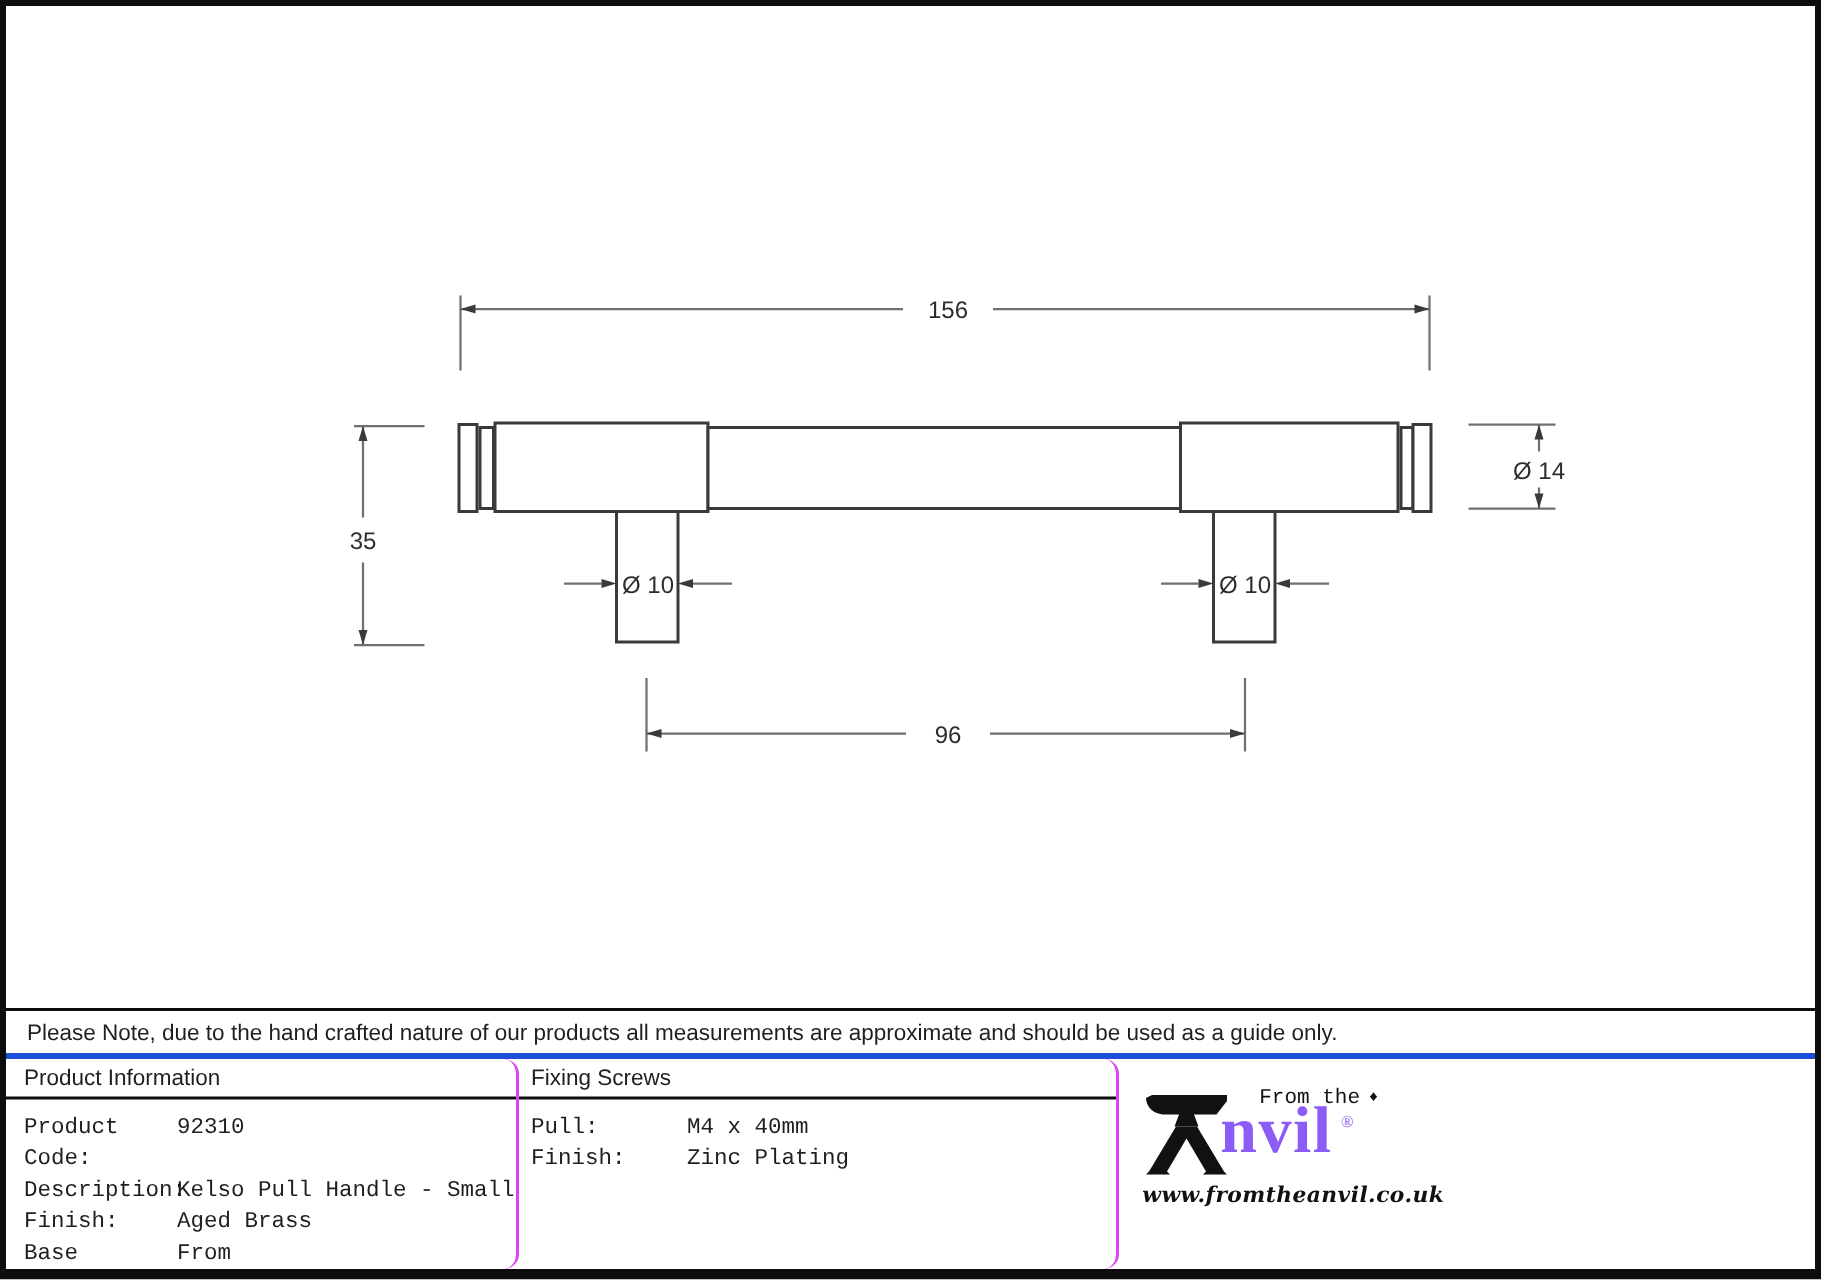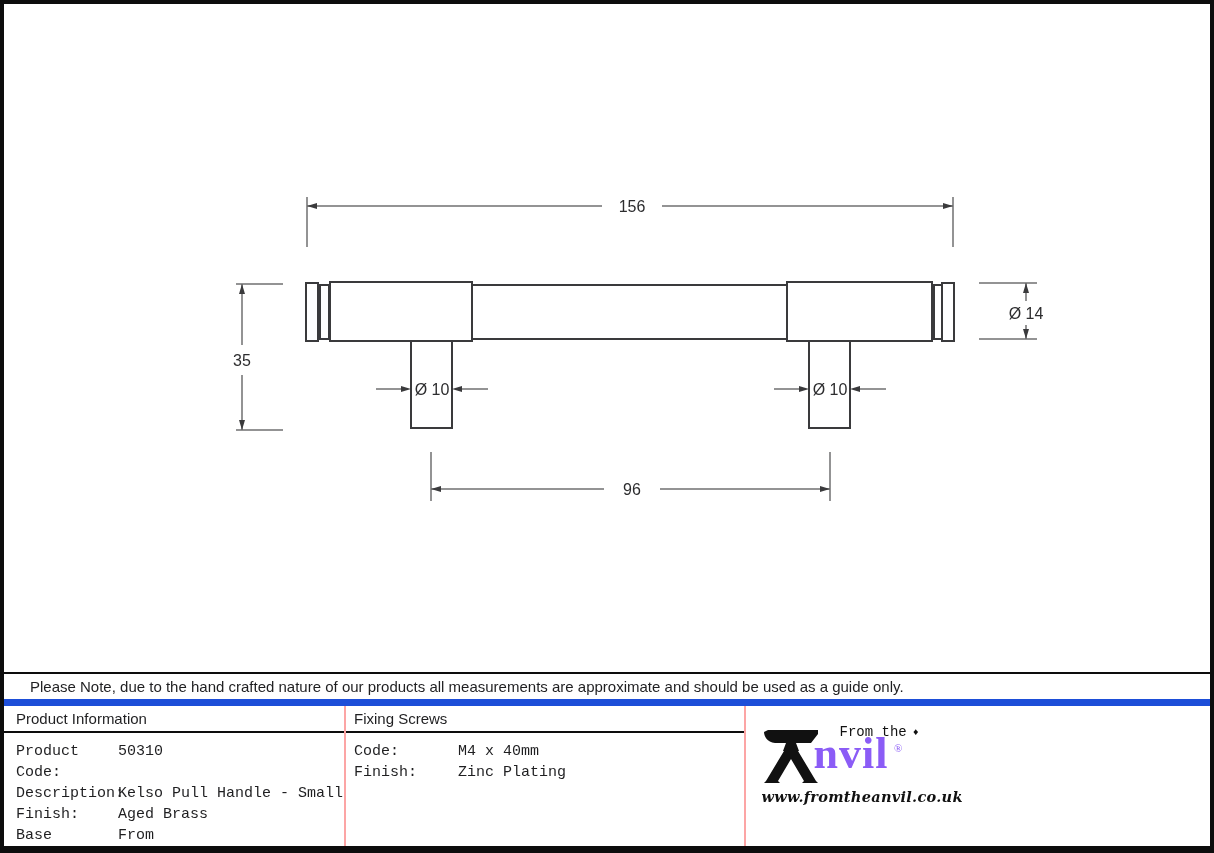--- a/index.html
+++ b/index.html
@@ -15,27 +15,27 @@
     overflow:hidden;
   }
   .drawing-svg{position:absolute;left:0;top:0;}
   .dim-text{font-family:"Liberation Sans", sans-serif;font-size:16px;fill:#2d2d2f;}
   .bottom-section{
     position:absolute;left:0;top:668px;width:1206px;height:174px;
     box-sizing:border-box;border-top:2px solid #0d0d0d;
   }
   .note-row{
     box-sizing:border-box;height:32px;width:100%;
-    border-bottom:7px solid #1d4ed8;
+    border-bottom:4px solid #1d4ed8;
     display:flex;align-items:center;
-    padding-left:26px;font-size:15px;
+    padding-left:14px;font-size:15px;
   }
   .cols{display:flex;height:140px;}
   .col{box-sizing:border-box;height:100%;}
-  .col-border{border-right:2px solid #fca5a5;}
+  .col-border{border-right:2px solid #d946ef;border-radius:10px;}
   .col-product{width:342px;}
   .col-pack{width:325px;}
   .col-fixing{width:400px;}
   .col-logo{width:203px;display:flex;justify-content:center;}
   .col-header{
     box-sizing:border-box;height:27px;
     border-bottom:2px solid #0d0d0d;
     display:flex;align-items:center;
     font-size:15px;
   }
@@ -160,21 +160,21 @@
       <span>Please Note, due to the hand crafted nature of our products all measurements are approximate and should be used as a guide only.</span>
     </div>
 
     <div class="cols">
 
       <div class="col col-product col-border">
         <div class="col-header pad12">Product Information</div>
         <div class="col-body pad12">
           <div class="kv-row">
             <span class="kv-label">Product Code:</span>
-            <span class="kv-value">50310</span>
+            <span class="kv-value">92310</span>
           </div>
           <div class="kv-row">
             <span class="kv-label">Description:</span>
             <span class="kv-value">Kelso Pull Handle - Small</span>
           </div>
           <div class="kv-row">
             <span class="kv-label">Finish:</span>
             <span class="kv-value">Aged Brass</span>
           </div>
           <div class="kv-row">
@@ -182,21 +182,21 @@
             <span class="kv-value">From</span>
           </div>
         </div>
       </div>
 
 
       <div class="col col-fixing col-border">
         <div class="col-header pad8">Fixing Screws</div>
         <div class="col-body pad8">
           <div class="kv-row">
-            <span class="kv-label">Code:</span>
+            <span class="kv-label">Pull:</span>
             <span class="kv-value">M4 x 40mm</span>
           </div>
           <div class="kv-row">
             <span class="kv-label">Finish:</span>
             <span class="kv-value">Zinc Plating</span>
           </div>
         </div>
       </div>
 
       <div class="col col-logo">

